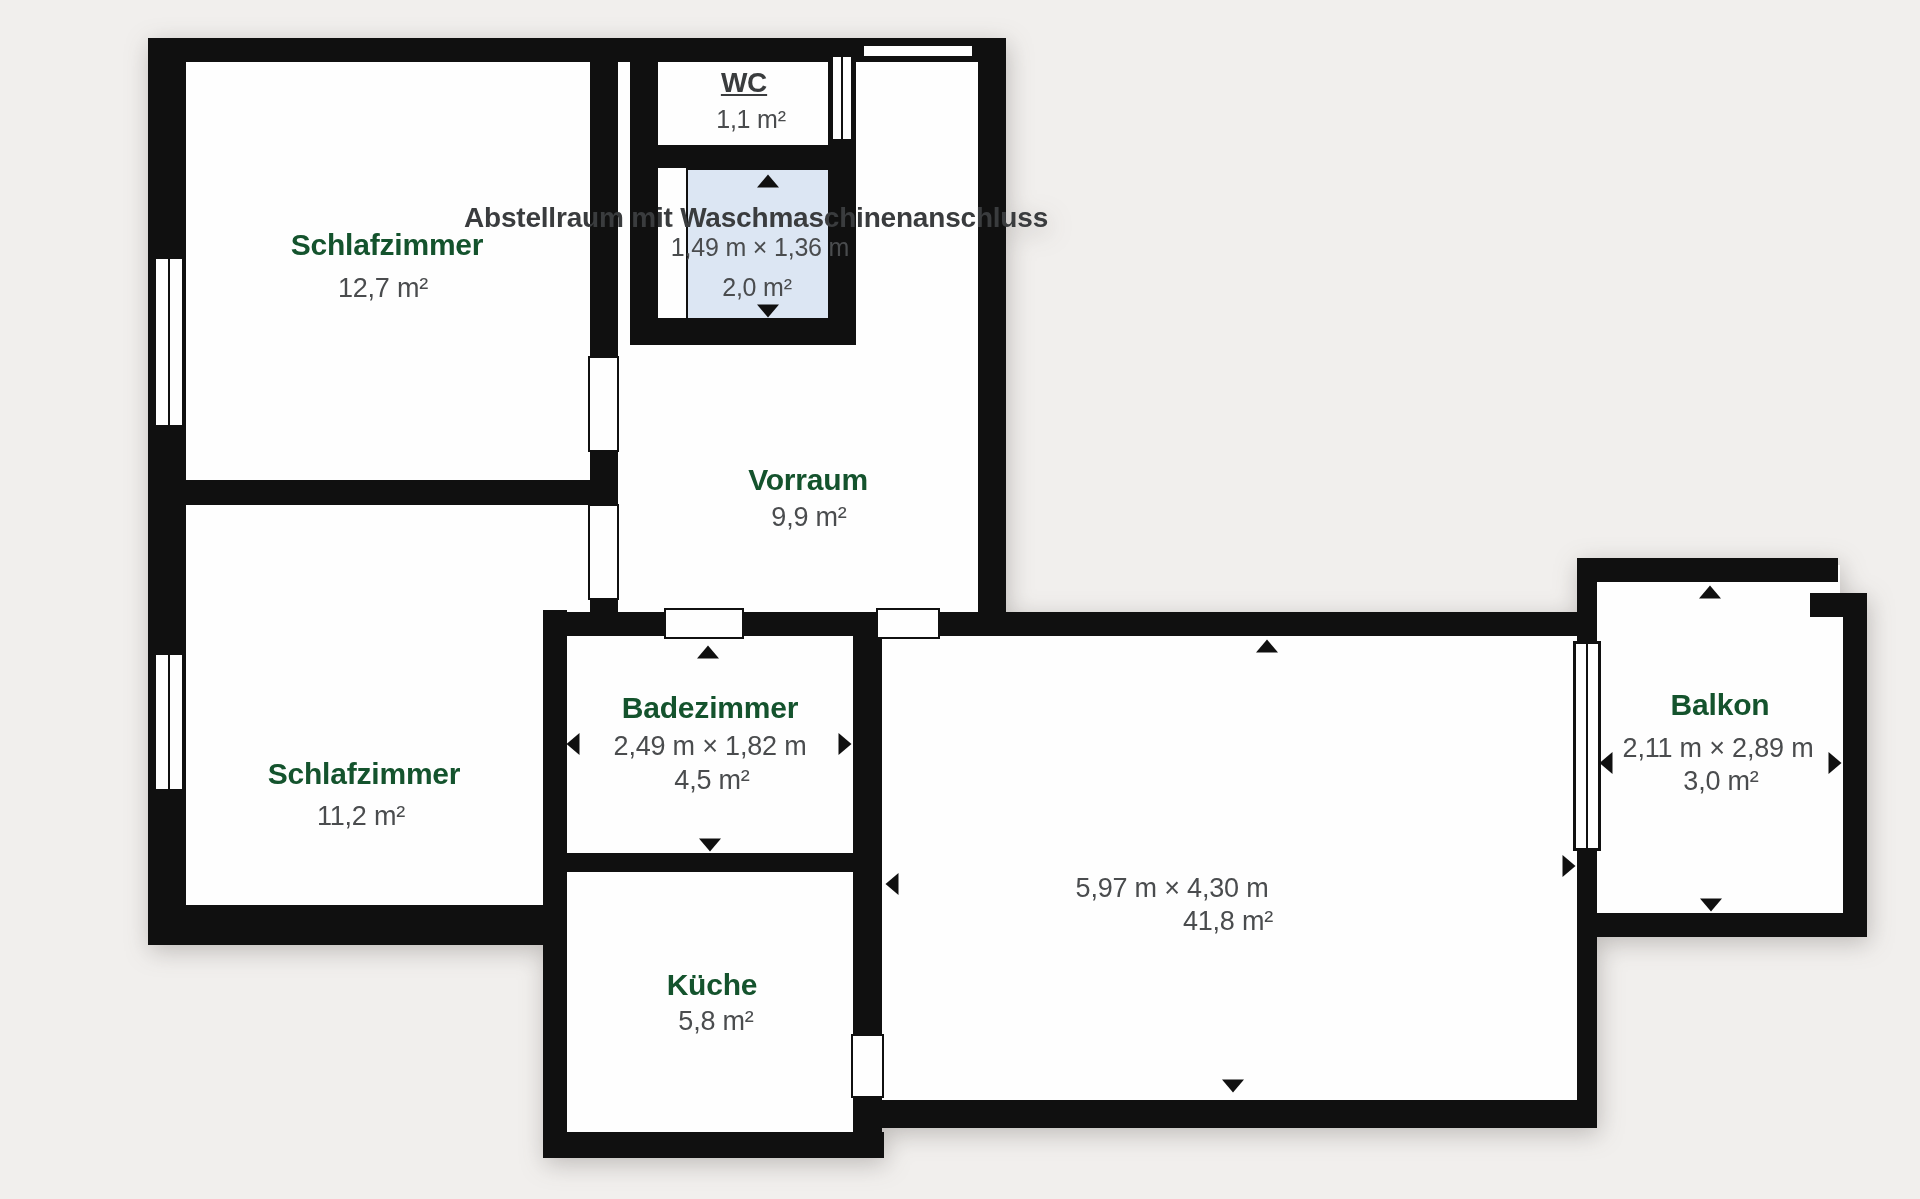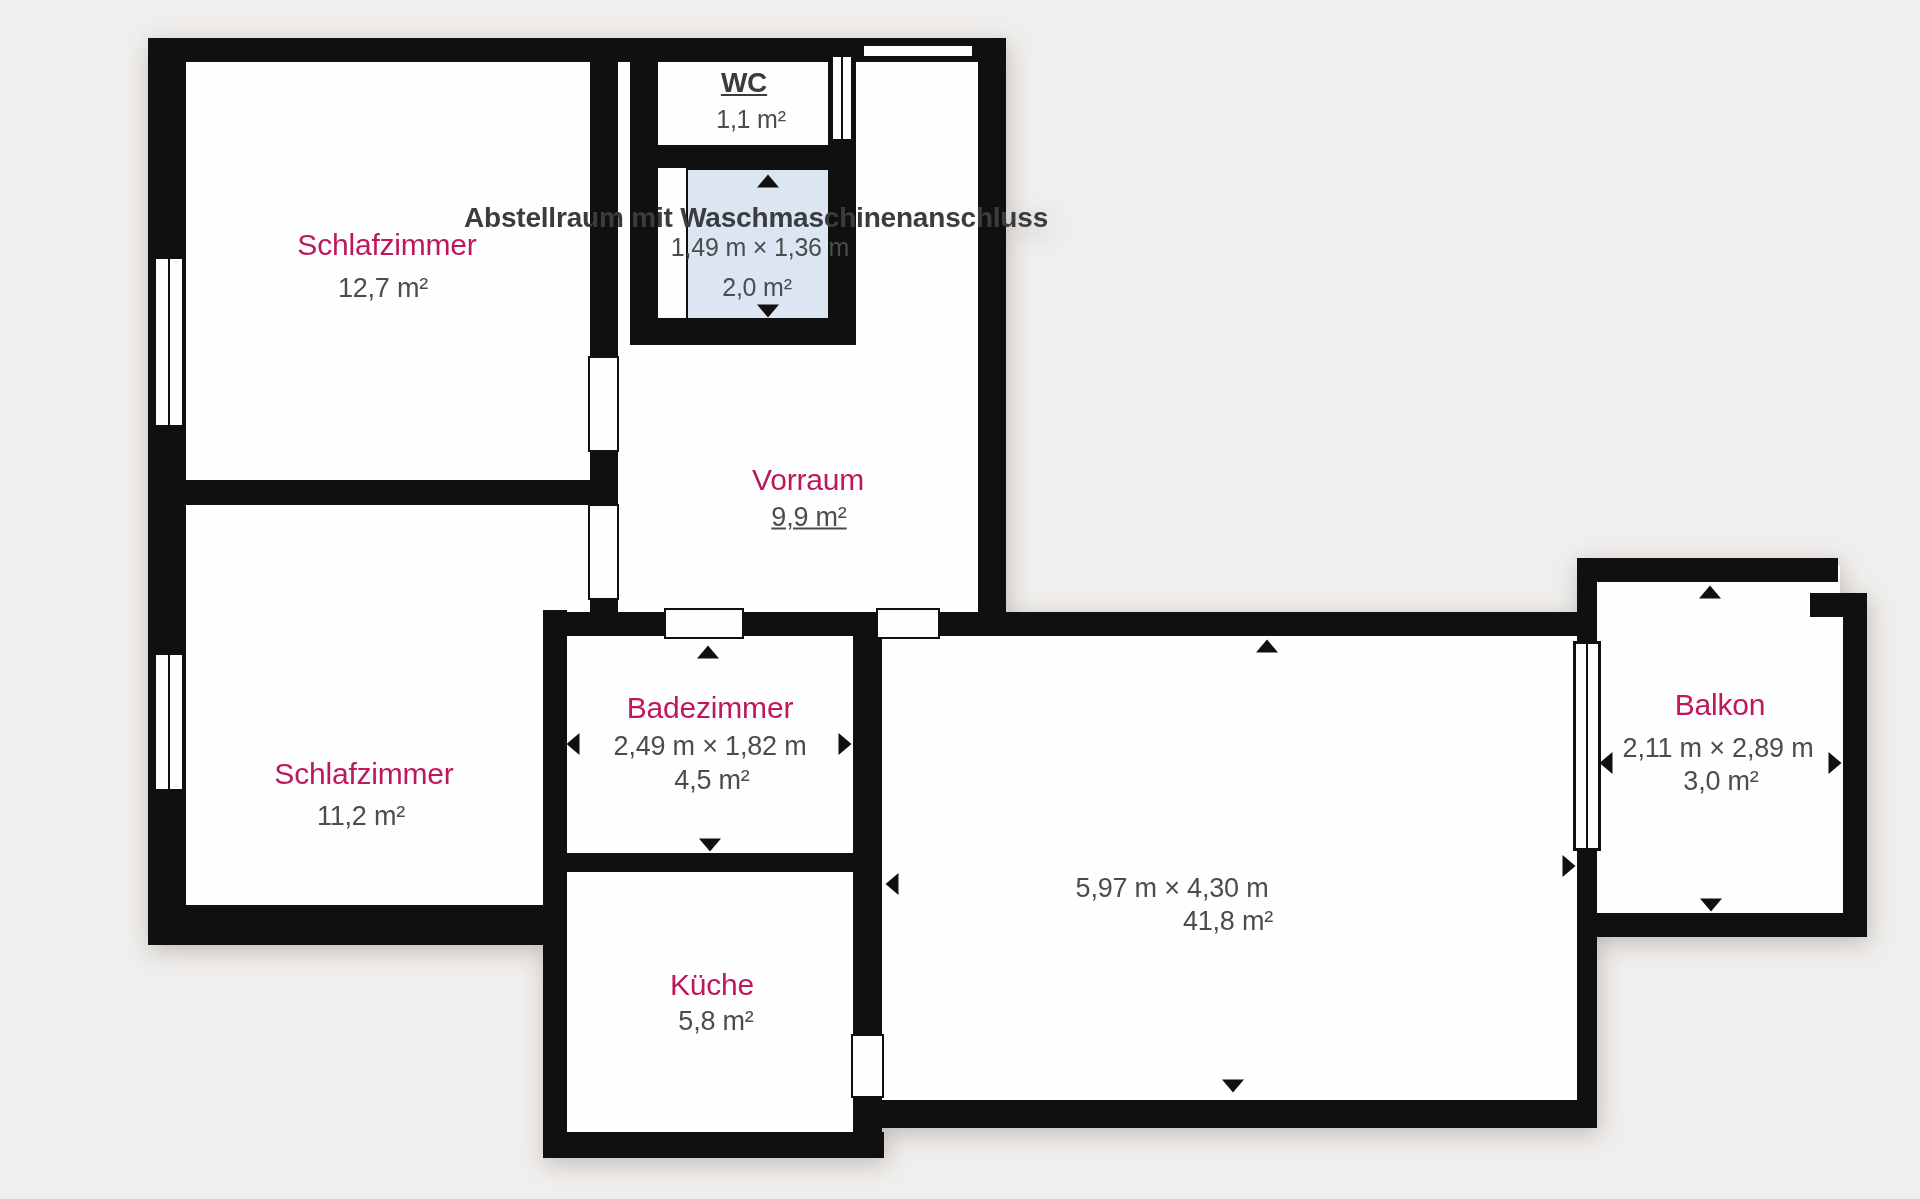--- a/index.html
+++ b/index.html
@@ -16,21 +16,21 @@
   .arrow.up{border-left:11px solid transparent;border-right:11px solid transparent;
             border-bottom:13px solid #101010;}
   .arrow.down{border-left:11px solid transparent;border-right:11px solid transparent;
             border-top:13px solid #101010;}
   .arrow.left{border-top:11px solid transparent;border-bottom:11px solid transparent;
             border-right:13px solid #101010;}
   .arrow.right{border-top:11px solid transparent;border-bottom:11px solid transparent;
             border-left:13px solid #101010;}
   .label{position:absolute;transform:translate(-50%,-50%);white-space:nowrap;
          text-align:center;line-height:1;letter-spacing:-0.2px;}
-  .room-name{font-size:30px;font-weight:400;color:#be185d;}
+  .room-name{font-size:30px;font-weight:700;color:#14532d;}
   .room-name-sm{font-size:28px;font-weight:700;color:#3a3c3e;}
   .room-sub{font-size:27px;font-weight:400;color:#4a4c4e;}
   .room-sub-sm{font-size:25px;font-weight:400;color:#4a4c4e;}
 </style>
 </head>
 <body>
 
 <div class="stage">
   <div class="plan" id="plan">
       <div class="fill" style="left: 160px; top: 48px; width: 455px; height: 444px; background: rgb(254, 254, 254);"></div>
@@ -94,21 +94,21 @@
       <div class="label room-name" style="left: 387px; top: 245px;">Schlafzimmer</div>
       <div class="label room-sub" style="left: 383px; top: 288px;">12,7 m²</div>
       <div class="label room-name" style="left: 364px; top: 774px;">Schlafzimmer</div>
       <div class="label room-sub" style="left: 361px; top: 816px;">11,2 m²</div>
       <div class="label room-name-sm" style="left: 744px; top: 83px; text-decoration: underline;">WC</div>
       <div class="label room-sub-sm" style="left: 751px; top: 119px;">1,1 m²</div>
       <div class="label room-name-sm" style="left: 756px; top: 206px; margin-top: 12px;">Abstellraum mit Waschmaschinenanschluss</div>
       <div class="label room-sub-sm" style="left: 760px; top: 247px;">1,49 m × 1,36 m</div>
       <div class="label room-sub-sm" style="left: 757px; top: 287px;">2,0 m²</div>
       <div class="label room-name" style="left: 808px; top: 480px;">Vorraum</div>
-      <div class="label room-sub" style="left: 809px; top: 517px; text-decoration: underline;">9,9 m²</div>
+      <div class="label room-sub" style="left: 809px; top: 517px;">9,9 m²</div>
       <div class="label room-name" style="left: 710px; top: 708px;">Badezimmer</div>
       <div class="label room-sub" style="left: 710px; top: 746px;">2,49 m × 1,82 m</div>
       <div class="label room-sub" style="left: 712px; top: 780px;">4,5 m²</div>
       <div class="label room-name" style="left: 712px; top: 985px;">Küche</div>
       <div class="label room-sub" style="left: 716px; top: 1021px;">5,8 m²</div>
       <div class="label room-sub" style="left: 1172px; top: 888px;">5,97 m × 4,30 m</div>
       <div class="label room-sub" style="left: 1228px; top: 921px;">41,8 m²</div>
       <div class="label room-name" style="left: 1720px; top: 705px;">Balkon</div>
       <div class="label room-sub" style="left: 1718px; top: 748px;">2,11 m × 2,89 m</div>
       <div class="label room-sub" style="left: 1721px; top: 781px;">3,0 m²</div>

